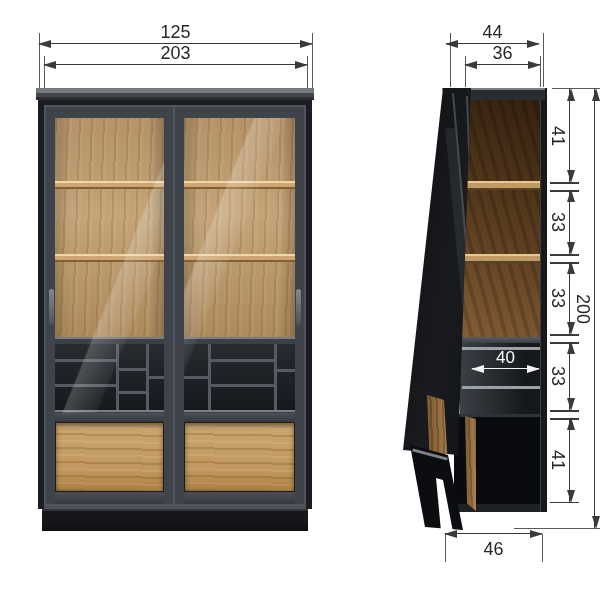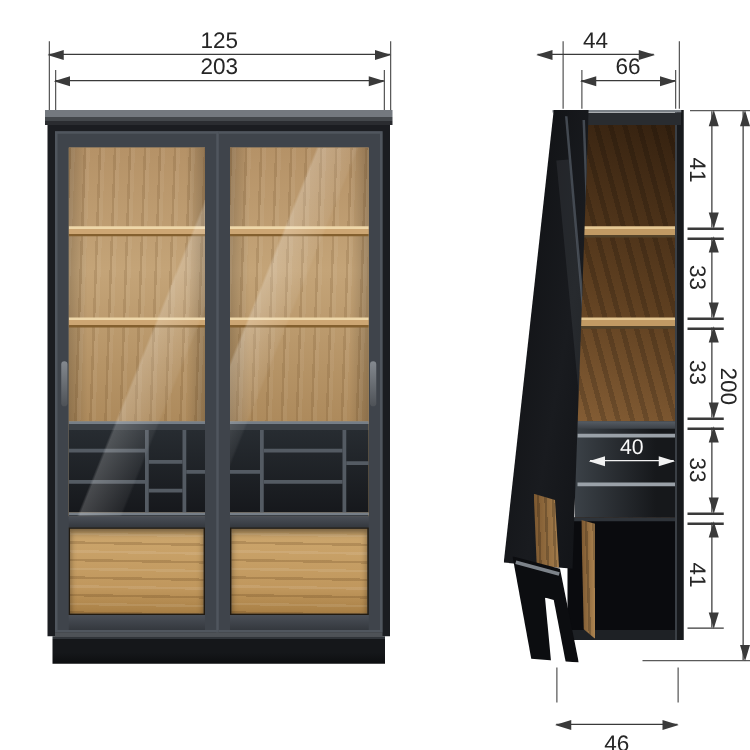--- a/index.html
+++ b/index.html
@@ -189,29 +189,29 @@
   <div class="dimh" style="left:17px;top:43px;width:273px;">
     <div class="arr aL"></div>
     <div class="arr aR"></div>
     <span class="hlbl">125</span>
   </div>
   <div class="dimh" style="left:22px;top:64px;width:263px;">
     <div class="arr aL"></div>
     <div class="arr aR"></div>
     <span class="hlbl">203</span>
   </div>
-  <div class="dimh" style="left:408px;top:43px;width:93px;">
+  <div class="dimh" style="left:424px;top:43px;width:93px;">
     <div class="arr aL"></div>
     <div class="arr aR"></div>
     <span class="hlbl">44</span>
   </div>
   <div class="dimh" style="left:443px;top:64px;width:75px;">
     <div class="arr aL"></div>
     <div class="arr aR"></div>
-    <span class="hlbl">66</span>
+    <span class="hlbl">36</span>
   </div>
 
   <div class="dimv" style="left:547px;top:89px;height:93px;">
     <div class="arr aU"></div>
     <div class="arr aD"></div>
     <span class="vlbl">41</span>
   </div>
   <div class="dimv" style="left:547px;top:190px;height:64px;">
     <div class="arr aU"></div>
     <div class="arr aD"></div>
@@ -237,19 +237,19 @@
     <div class="arr aD"></div>
     <span class="vlbl">200</span>
   </div>
 
   <div class="dimh dim-white" style="left:450px;top:368px;width:67px;">
     <div class="arr aL"></div>
     <div class="arr aR"></div>
     <span class="hlbl">40</span>
   </div>
 
-  <div class="dimh" style="left:423px;top:579px;width:97px;">
+  <div class="dimh" style="left:423px;top:533px;width:97px;">
     <div class="arr aL"></div>
     <div class="arr aR"></div>
     <span class="hlbl below">46</span>
   </div>
 
 </div>
 
 </body></html>

